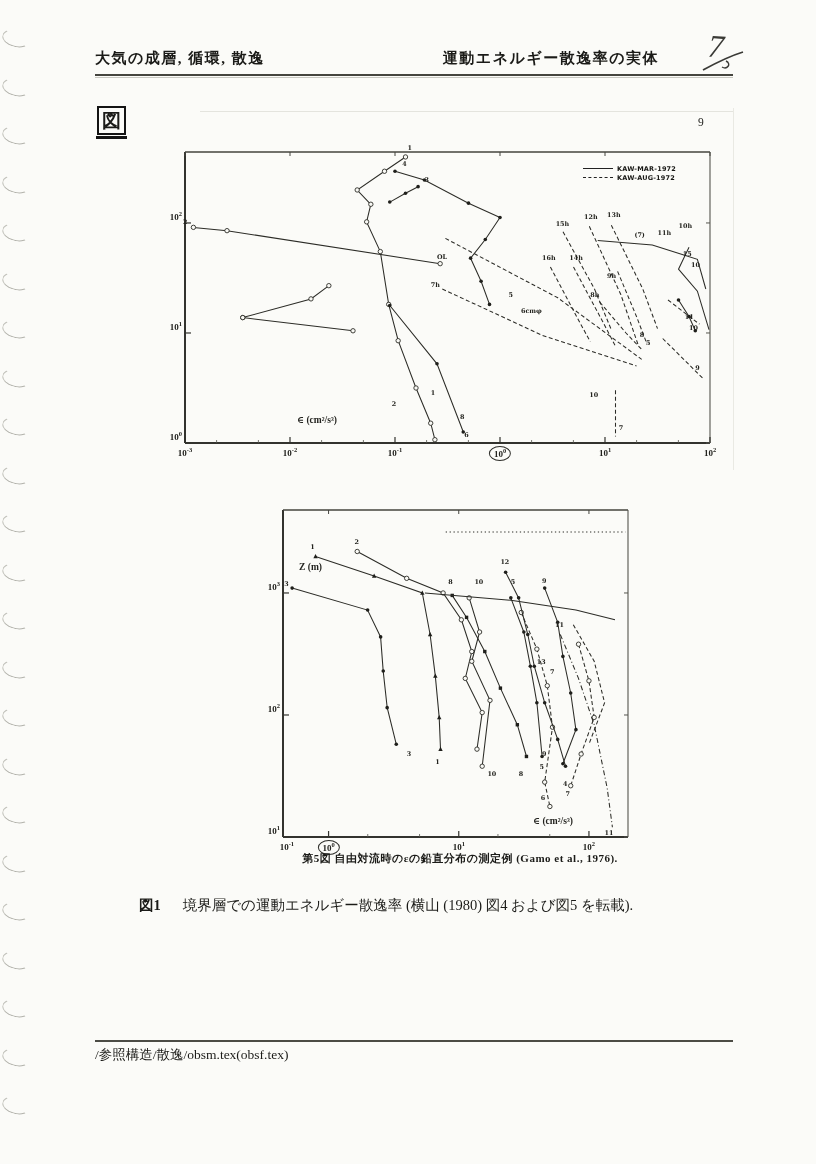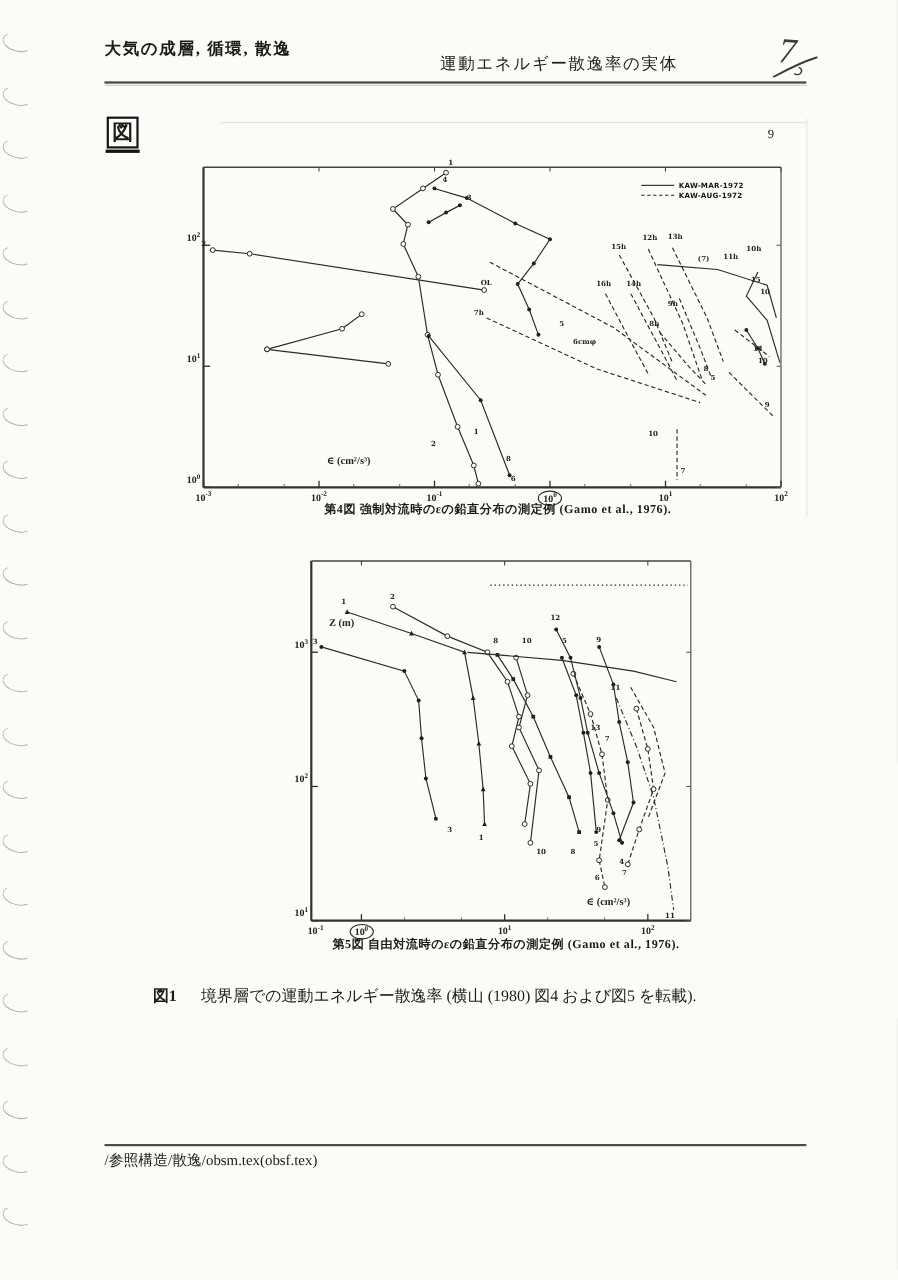--- a/index.html
+++ b/index.html
@@ -4,22 +4,22 @@
 <style>
   html,body{margin:0;padding:0;background:#e7e7e3;}
   .page{position:relative;width:816px;height:1164px;background:#fbfbf8;overflow:hidden;
         font-family:"Liberation Serif","DejaVu Serif",serif;color:#1b1b18;}
   .abs{position:absolute;}
   
   .hole{position:absolute;width:26px;height:15px;border:1.3px solid transparent;
         border-bottom-color:#b3b3ac;border-left-color:#c2c2bb;border-radius:50%;
         transform:rotate(14deg);}
   
-  .hdr-left{left:95px;top:35px;font-size:15px;font-weight:bold;letter-spacing:1.5px;}
-  .hdr-right{left:400px;top:49px;width:302px;text-align:left;font-size:15px;font-weight:normal;letter-spacing:1.5px;}
+  .hdr-left{left:95px;top:49px;font-size:15px;font-weight:bold;letter-spacing:1.5px;}
+  .hdr-right{left:400px;top:49px;width:302px;text-align:center;font-size:15px;font-weight:bold;letter-spacing:1.5px;}
   .hdr-rule{left:95px;top:74px;width:638px;border-top:2.2px solid #45453f;border-bottom:1px solid #c9c9c2;height:1px;}
   .hand7{left:700px;top:28px;width:46px;height:52px;}
   
   .zu-box{left:97px;top:106px;width:25px;height:25px;border:2.4px solid #141414;
           font-size:19px;font-weight:bold;text-align:center;line-height:25px;}
   .zu-underline{left:96px;top:136px;width:31px;height:2.6px;background:#141414;}
   
   .scan-topline{left:200px;top:111px;width:533px;height:1px;background:#e4e4de;}
   .scan-rightline{left:733px;top:108px;width:1px;height:362px;background:#e9e9e3;}
   .scan-title{left:180px;top:114px;width:545px;text-align:center;font-size:12px;letter-spacing:2px;}
@@ -233,21 +233,20 @@
       <div class="ticklab" style="left: 0px; top: 294px;">10<sup>-3</sup></div>
       <div class="ticklab" style="left: 105px; top: 294px;">10<sup>-2</sup></div>
       <div class="ticklab" style="left: 210px; top: 294px;">10<sup>-1</sup></div>
       <div class="ticklab circled" style="left: 315px; top: 294px;">10<sup>0</sup></div>
       <div class="ticklab" style="left: 420px; top: 294px;">10<sup>1</sup></div>
       <div class="ticklab" style="left: 525px; top: 294px;">10<sup>2</sup></div>
       <div class="ticklab yl" style="left: -27px; width: 24px; top: 278px;">10<sup>0</sup></div>
       <div class="ticklab yl" style="left: -27px; width: 24px; top: 167.981px;">10<sup>1</sup></div>
       <div class="ticklab yl" style="left: -27px; width: 24px; top: 57.9622px;">10<sup>2</sup></div>
     </div>
-  <div class="abs cap4">第4図  強制対流時のεの鉛直分布の測定例 (Gamo et al., 1976).</div>
 
   <div class="chart" id="fig5-chart" style="left:283px;top:510px;width:345px;height:327px;">
     <div class="axlab" style="left:16px;top:52px;">Z (m)</div>
     <div class="axlab" style="left:250px;top:305px;">∈ (cm²/s³)</div>
   <svg width="345" height="327" viewBox="0 0 345 327">
         <line x1="0" y1="327" x2="345" y2="327" stroke="#33332e" stroke-width="2"></line>
         <line x1="0" y1="0" x2="0" y2="327" stroke="#33332e" stroke-width="2"></line>
         <line x1="0" y1="0" x2="345" y2="0" stroke="#44443e" stroke-width="1.4"></line>
         <line x1="345" y1="0" x2="345" y2="327" stroke="#55554e" stroke-width="1.1"></line>
         <line x1="45.56603773584906" y1="327" x2="45.56603773584906" y2="321" stroke="#33332e" stroke-width="1.2"></line>

